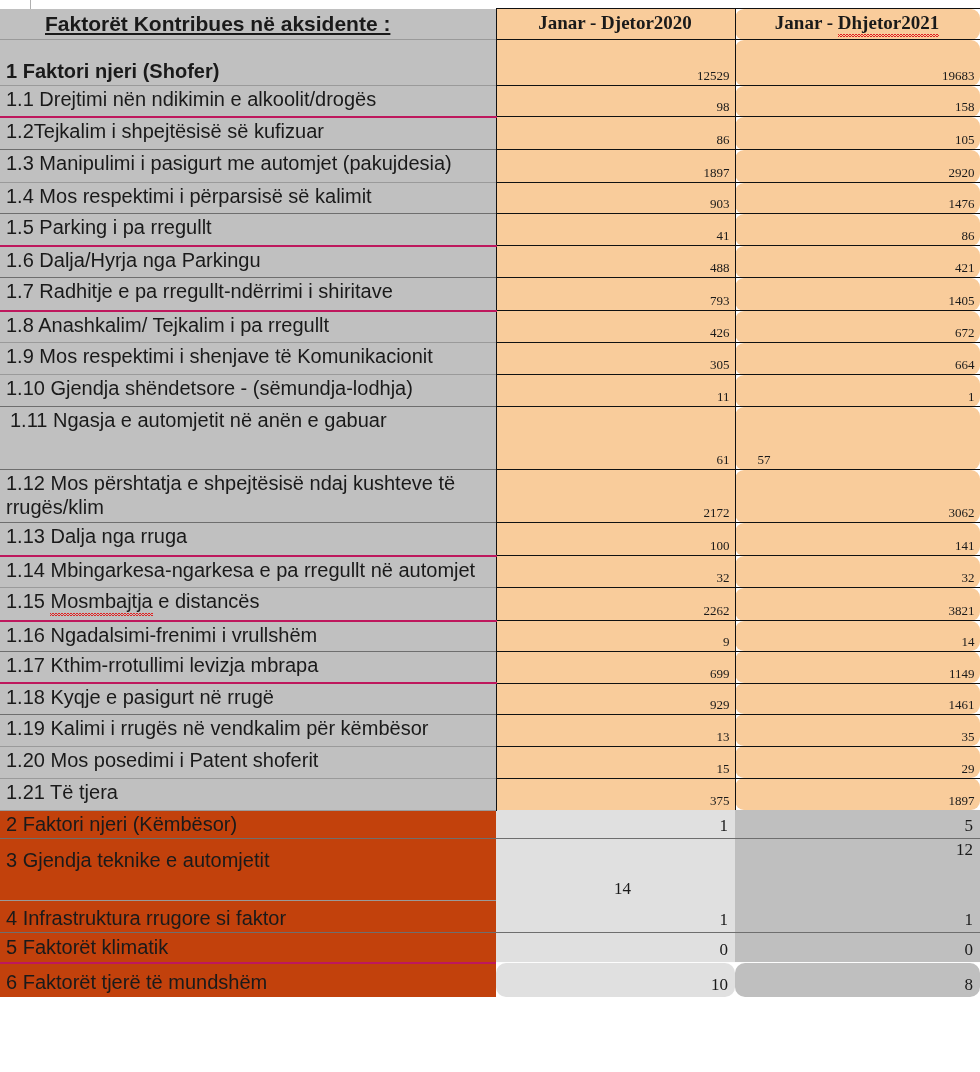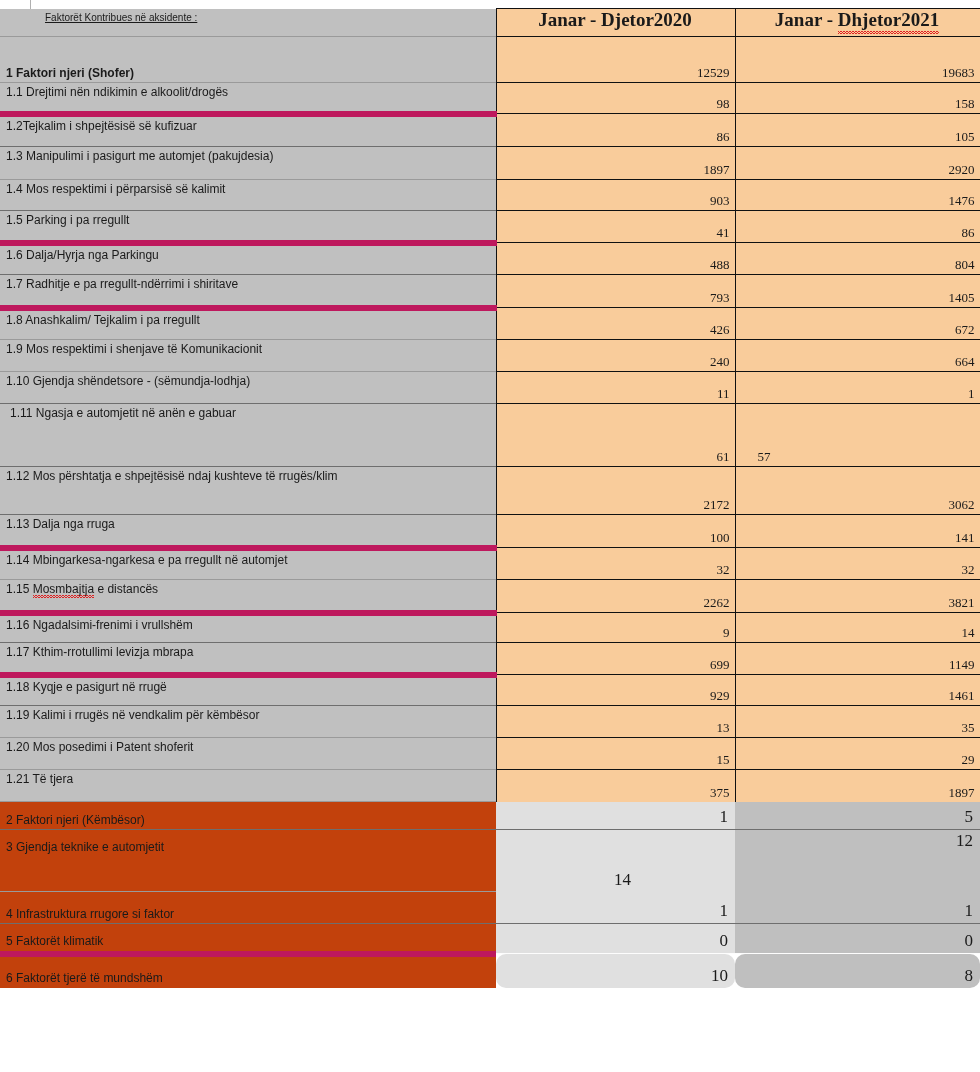--- a/index.html
+++ b/index.html
@@ -45,58 +45,58 @@
     vertical-align: bottom;
     padding: 0;
     background: #c0c0c0;
   }
 
   
   .lbl {
     background: #c0c0c0;
     color: #1a1a1a;
     font-family: "Liberation Sans", sans-serif;
-    font-size: 12px;
+    font-size: 20px;
     line-height: 1.18;
     padding: 2px 4px 3px 6px;
     vertical-align: top;
     border-top: 1px solid #9a9a9a;
     white-space: normal;
   }
   .lbl.section {
     font-weight: bold;
     vertical-align: bottom;
     padding-bottom: 2px;
   }
   .lbl.title {
-    font-weight: normal;
-    font-size: 10px;
+    font-weight: bold;
+    font-size: 21px;
     text-decoration: underline;
     border-top: none;
     vertical-align: top;
     padding-top: 3px;
     padding-left: 45px;
   }
   .lbl.indent { padding-left: 10px; }
-  .lbl.whitetop { border-top: 6px solid #be185d; }
+  .lbl.whitetop { border-top: 2px solid #be185d; }
   .lbl.darktop  { border-top: 1px solid #6e6e6e; }
 
   
   .val {
     font-family: "Liberation Serif", serif;
     font-size: 13px;
     color: #1a1a1a;
     text-align: right;
     padding: 0 5px 1px 4px;
     vertical-align: bottom;
     background: #f9cc9b;
     border-top: 1.5px solid #111111;
     border-left: 1.5px solid #111111;
   }
-  .val.last { border-right: 1.5px solid #111111; }
+  .val.last { border-right: 1.5px solid #111111; border-radius: 9px; }
   .val.head {
     font-weight: bold;
     font-size: 19px;
     text-align: center;
     padding-bottom: 5px;
     vertical-align: bottom;
   }
   .val.leftish { text-align: left; padding-left: 22px; margin-left: 8px; }
 
   
@@ -195,38 +195,38 @@
 
       <tr style="height:32px">
         <td class="lbl darktop">1.5 Parking i pa rregullt</td>
         <td class="val">41</td>
         <td class="val last">86</td>
       </tr>
 
       <tr style="height:32px">
         <td class="lbl whitetop">1.6 Dalja/Hyrja nga Parkingu</td>
         <td class="val">488</td>
-        <td class="val last">804</td>
+        <td class="val last">421</td>
       </tr>
 
       <tr style="height:33px">
         <td class="lbl darktop">1.7 Radhitje e pa rregullt-ndërrimi i shiritave</td>
         <td class="val">793</td>
         <td class="val last">1405</td>
       </tr>
 
       <tr style="height:32px">
         <td class="lbl whitetop">1.8 Anashkalim/ Tejkalim i pa rregullt</td>
         <td class="val">426</td>
         <td class="val last">672</td>
       </tr>
 
       <tr style="height:32px">
         <td class="lbl">1.9 Mos respektimi i shenjave të Komunikacionit</td>
-        <td class="val">240</td>
+        <td class="val">305</td>
         <td class="val last">664</td>
       </tr>
 
       <tr style="height:32px">
         <td class="lbl">1.10 Gjendja shëndetsore - (sëmundja-lodhja)</td>
         <td class="val">11</td>
         <td class="val last">1</td>
       </tr>
 
       <tr style="height:63px">

